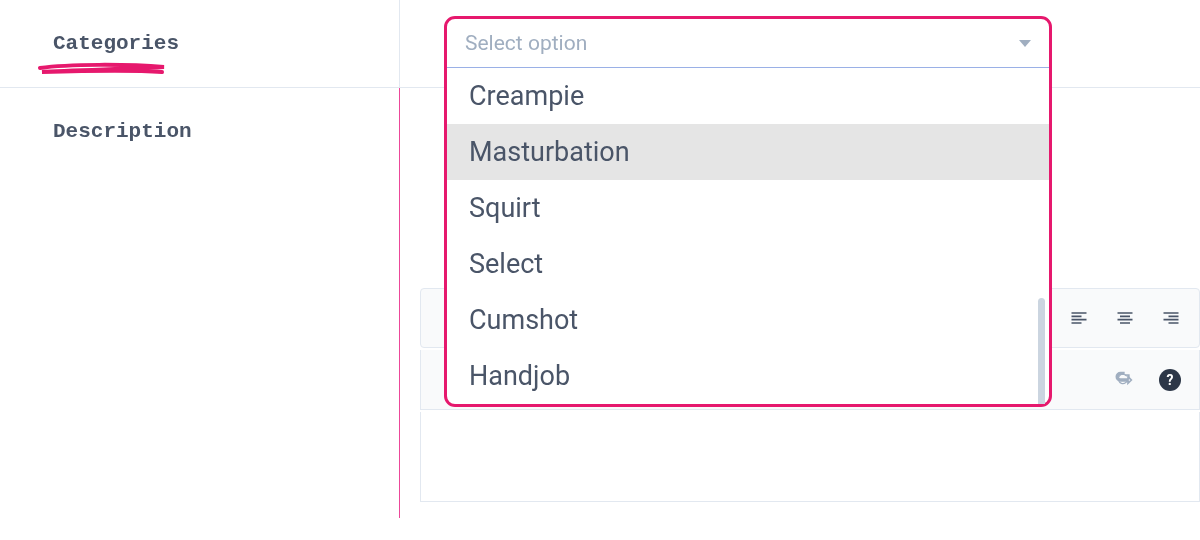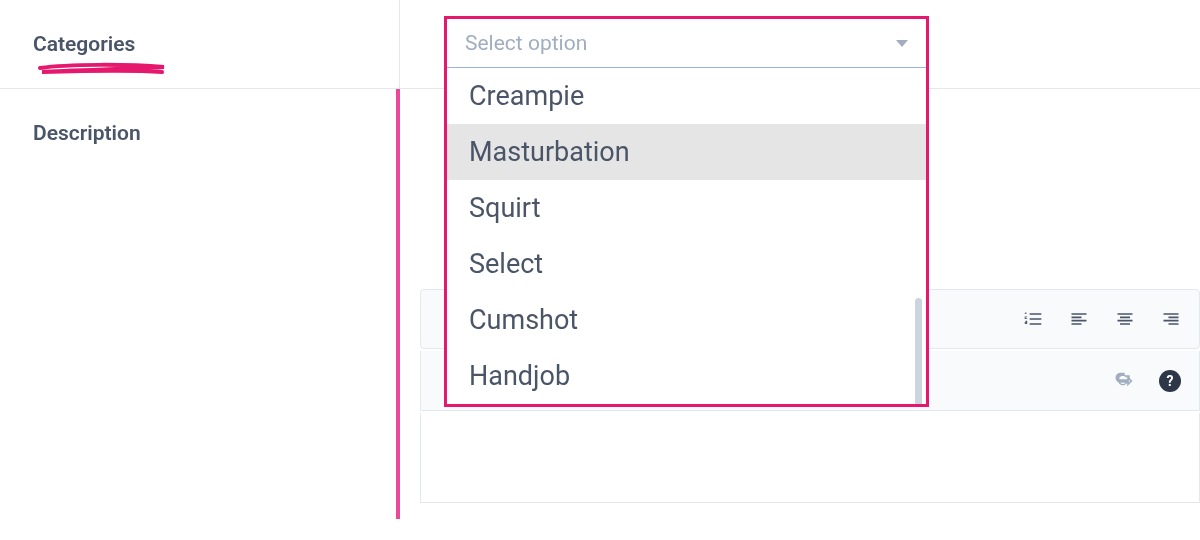--- a/index.html
+++ b/index.html
@@ -12,41 +12,42 @@
     position: relative;
     color: #4a5568;
   }
   .row {
     display: flex;
     align-items: flex-start;
     border-bottom: 1px solid #e2e8f0;
   }
   .label-col {
     width: 400px;
-    padding: 32px 33px;
+    padding: 32px 53px;
     border-right: 1px solid #e2e8f0;
     font-size: 21px;
     font-weight: 600;
     color: #4a5568;
     position: relative;
+    font-family: Liberation Mono, monospace;
   }
   .content-col {
     flex: 1;
     padding: 24px 40px;
     position: relative;
   }
   .underline-svg {
     position: absolute;
     left: 38px;
     top: 62px;
     width: 128px;
     height: 14px;
   }
   .desc-row .label-col {
-    border-right: 4px solid #ec4899;
+    border-right: 1px solid #ec4899;
     min-height: 430px;
   }
   .desc-row { border-bottom: none; }
 
   
   .editor-toolbar {
     position: absolute;
     right: 0;
     top: 200px;
     width: 780px;
@@ -89,23 +90,23 @@
     width: 20px;
     height: 20px;
     fill: #4a5568;
   }
 
   
   .dropdown-wrap {
     position: absolute;
     left: 444px;
     top: 16px;
-    width: 485px;
+    width: 608px;
     border: 3px solid #e6186d;
-    border-radius: 0;
+    border-radius: 11px;
     background: #fff;
     z-index: 10;
   }
   .dropdown-header {
     display: flex;
     align-items: center;
     justify-content: space-between;
     padding: 12px 18px;
     border-bottom: 1px solid #9ab0e6;
   }

